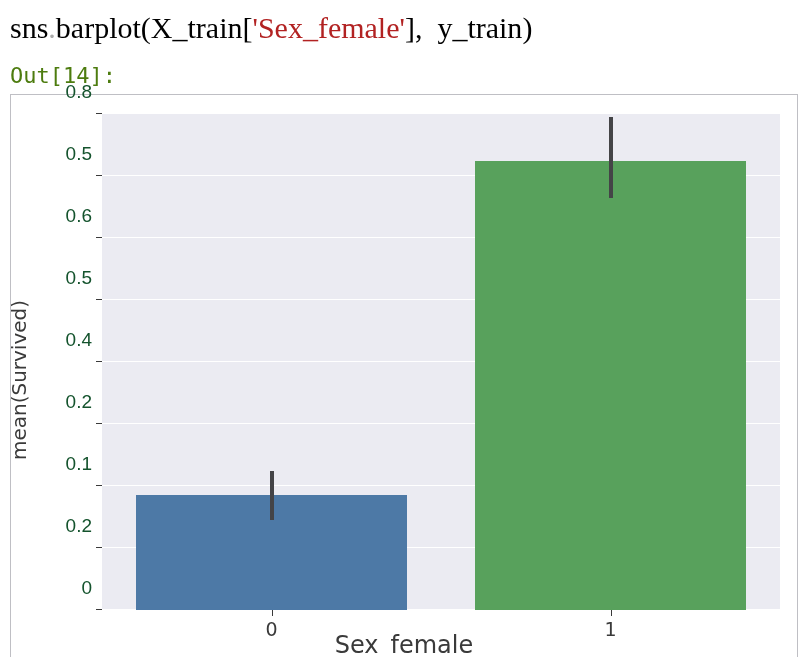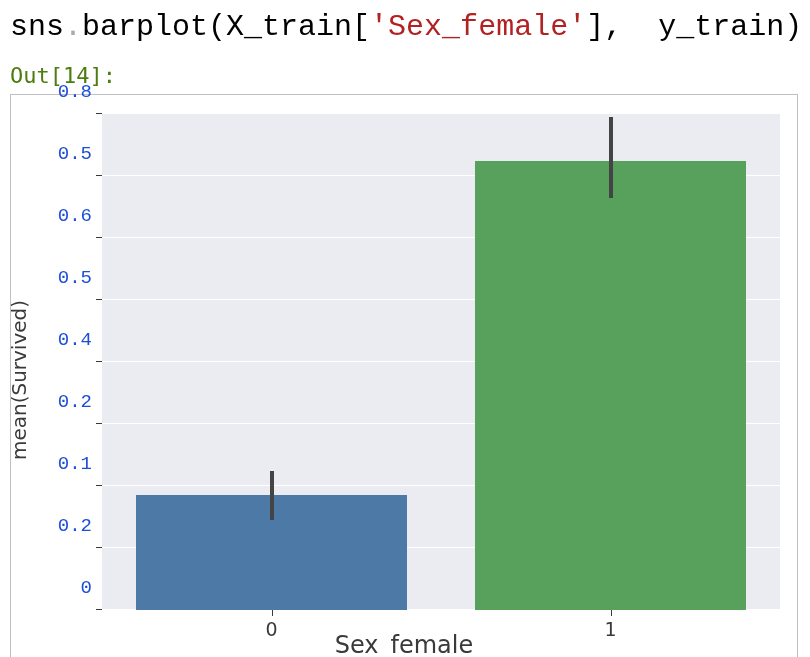--- a/index.html
+++ b/index.html
@@ -4,21 +4,21 @@
 <style>
   * { box-sizing: border-box; }
   body {
     margin: 0;
     padding: 8px 10px;
     font-family: "DejaVu Sans Mono", Consolas, Menlo, monospace;
     background: #fff;
     width: 810px;
   }
   .code-line {
-    font-family: Liberation Mono, monospace;
+    font-family: Liberation Serif, serif;
     font-size: 30px;
     color: #000;
     white-space: pre;
     line-height: 1.3;
   }
   .code-line .fn    { color: #000; }
   .code-line .dot   { color: #aaa; }
   .code-line .call  { color: #000; }
   .code-line .paren { color: #000; }
   .code-line .str   { color: #b22222; }
@@ -58,23 +58,23 @@
     position: absolute;
     right: 100%;
     width: 6px;
     height: 1px;
     background: #3a3a3a;
   }
   .ylabel {
     position: absolute;
     right: calc(100% + 10px);
     transform: translateY(-50%);
-    font-family: Liberation Mono, monospace;
+    font-family: Liberation Sans, sans-serif;
     font-size: 19px;
-    color: #1d4ed8;
+    color: #14532d;
     white-space: nowrap;
     text-align: center;
   }
   
   .xtick {
     position: absolute;
     top: 100%;
     width: 1px;
     height: 6px;
     background: #3a3a3a;

